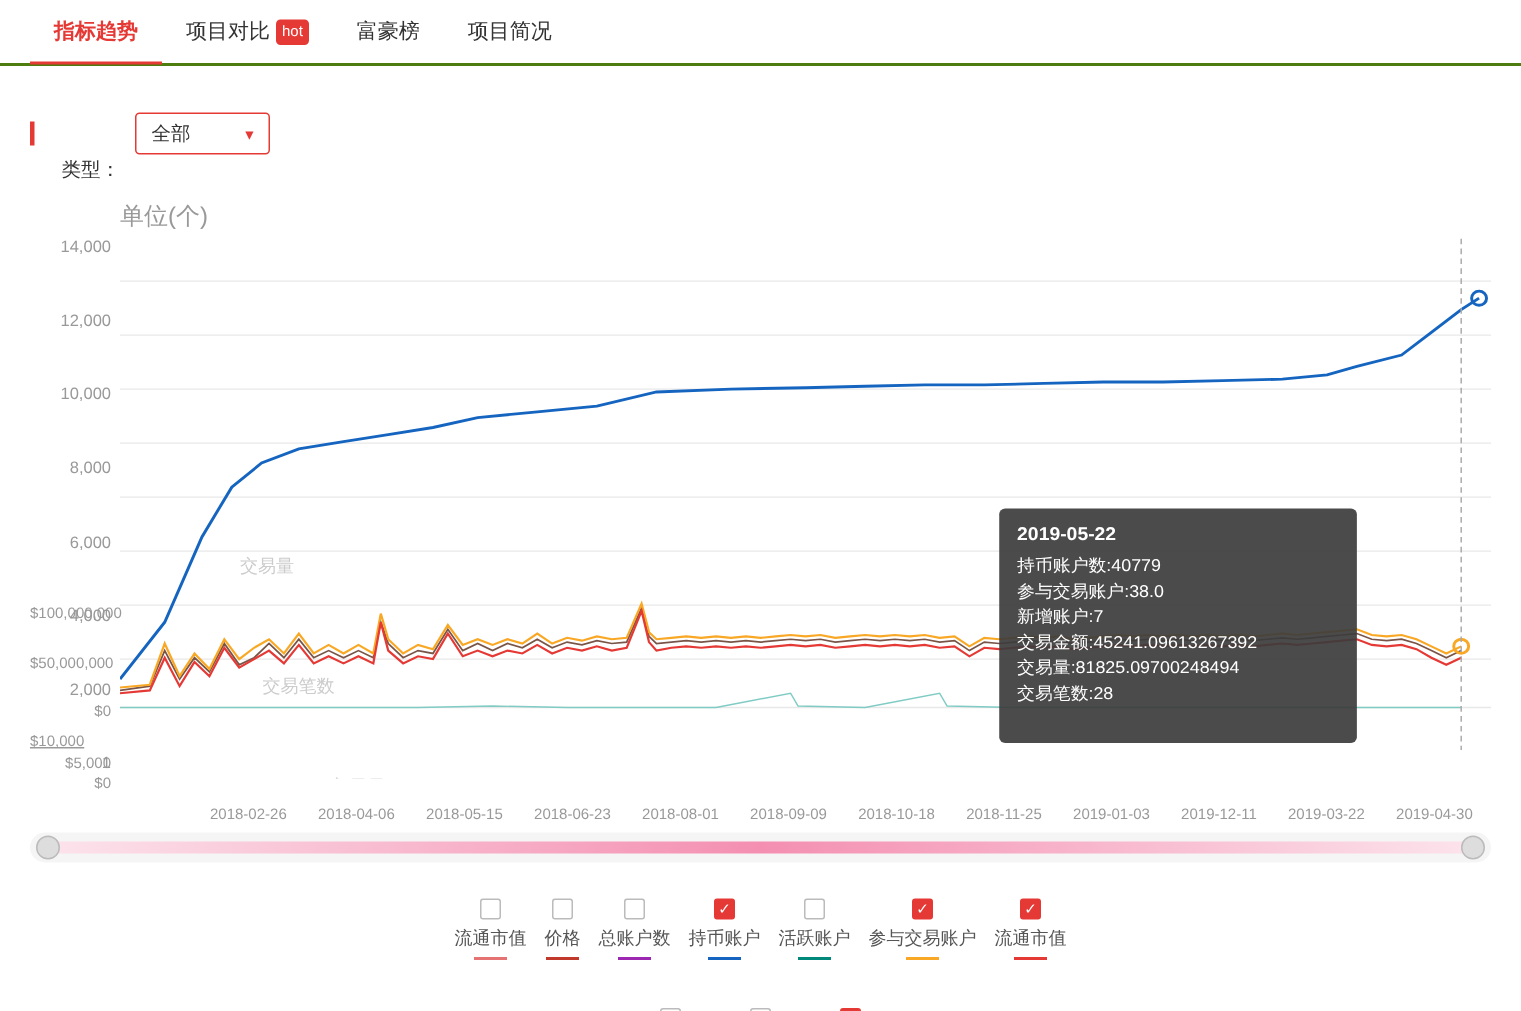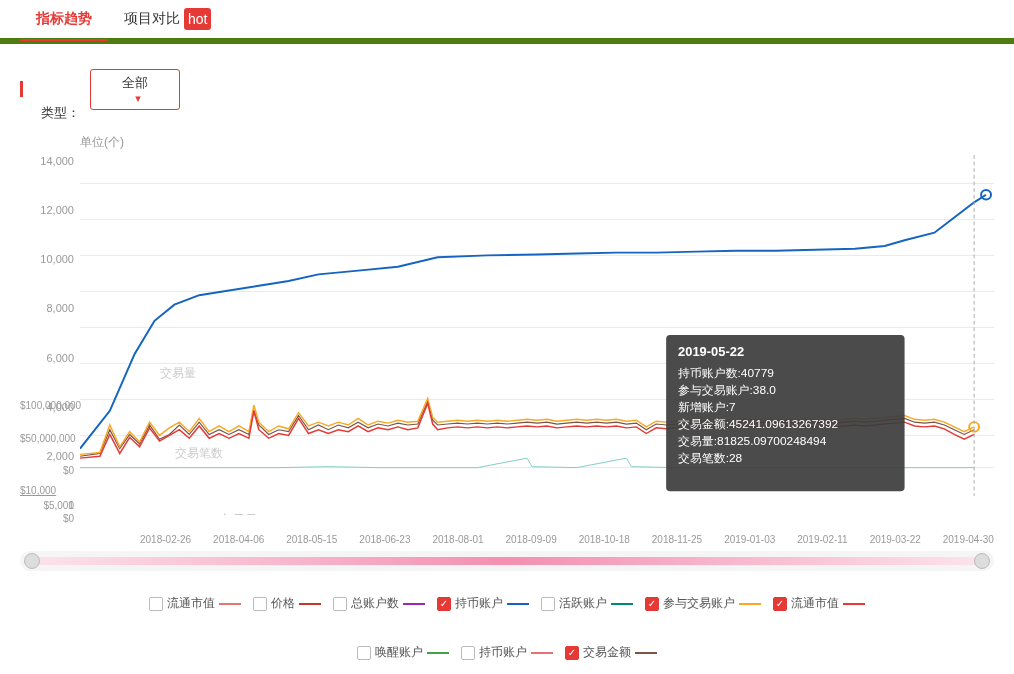--- a/index.html
+++ b/index.html
@@ -1,56 +1,62 @@
 <!DOCTYPE html>
 <html><head>
   <meta charset="utf-8">
   <style>
     * { box-sizing: border-box; margin: 0; padding: 0; }
     body { font-family: 'Microsoft YaHei', Arial, sans-serif; background: #fff; font-size: 13px; color: #333; width: 1014px; }
 
-    .top-nav { display: flex; align-items: center; border-bottom: 6px solid #4d7c0f; padding: 0 20px; height: 44px; }
+    .top-nav { display: flex; align-items: center; border-bottom: 2px solid #4d7c0f; padding: 0 20px; height: 44px; }
     .nav-item { padding: 0 16px; height: 44px; display: flex; align-items: center; cursor: pointer; font-size: 14px; color: #333; position: relative; }
     .nav-item.active { color: #e53935; font-weight: bold; }
     .nav-item.active::after { content: ''; position: absolute; bottom: 0; left: 0; right: 0; height: 2px; background: #e53935; }
-    .nav-badge { background: #e53935; color: #fff; font-size: 14px; padding: 3px 4px; border-radius: 3px; margin-left: 4px; }
+    .nav-badge { background: #e53935; color: #fff; font-size: 10px; padding: 3px 4px; border-radius: 3px; margin-left: 4px; }
 
     .filter-bar { display: flex; align-items: center; padding: 12px 20px; gap: 10px; }
     .filter-label { font-size: 13px; color: #333; margin-top: 48px; }
-    .filter-select { display: flex; align-items: center; border: 1px solid #e53935; border-radius: 3px; padding: 4px 10px; cursor: pointer; min-width: 90px; justify-content: space-between; color: #333; font-size: 13px; flex-direction: column; }
+    .filter-select { display: flex; align-items: center; border: 1px solid #e53935; border-radius: 3px; padding: 4px 10px; cursor: pointer; min-width: 90px; justify-content: space-between; color: #333; font-size: 13px; }
     .filter-select .arrow { color: #e53935; margin-left: 6px; font-size: 11px; }
     .type-indicator { width: 3px; height: 16px; background: #e53935; margin-right: 8px; }
 
     .chart-container { padding: 0 20px 10px 20px; position: relative; }
-    .chart-title { font-size: 12px; color: #999; margin-bottom: 4px; padding-left: 60px; }
+    .chart-title { font-size: 16px; color: #999; margin-bottom: 4px; padding-left: 60px; }
 
     .chart-area { position: relative; width: 100%; height: 390px; }
     .chart-svg { width: 100%; height: 100%; }
 
     .legend-area { padding: 8px 20px; display: flex; flex-wrap: wrap; gap: 8px 0; justify-content: center; }
     .legend-row { display: flex; align-items: center; gap: 12px; width: 100%; justify-content: center; }
-    .legend-item { display: flex; align-items: center; gap: 4px; font-size: 12px; color: #555; }
+    .legend-item { display: flex; align-items: center; gap: 4px; font-size: 12px; color: #555; flex-direction: column; }
     .legend-checkbox { width: 14px; height: 14px; border: 1px solid #bbb; border-radius: 2px; display: flex; align-items: center; justify-content: center; cursor: pointer; flex-shrink: 0; }
     .legend-checkbox.checked { background: #e53935; border-color: #e53935; }
     .legend-checkbox.checked::after { content: '✓'; color: #fff; font-size: 10px; }
     .legend-line { width: 22px; height: 2px; flex-shrink: 0; }
 
     .y-axis-labels { position: absolute; left: 0; top: 0; bottom: 34px; display: flex; flex-direction: column; justify-content: space-between; text-align: right; font-size: 11px; color: #999; width: 58px; padding-right: 4px; }
     .x-axis-labels { display: flex; justify-content: space-between; font-size: 10px; color: #999; padding-left: 60px; margin-top: 2px; }
   </style>
 </head>
 <body>
 
 <div class="top-nav">
   <div class="nav-item active">
     <span>指标趋势</span>
   </div>
   <div class="nav-item">
     <span>项目对比</span>
     <span class="nav-badge">hot</span>
+  </div>
+  <div class="nav-item">
+    <span>富豪榜</span>
+  </div>
+  <div class="nav-item">
+    <span>项目简况</span>
   </div>
 </div>
 
 <div class="filter-bar">
   <div class="type-indicator"></div>
   <span class="filter-label">类型：</span>
   <div class="filter-select">
     <span>全部</span>
     <span class="arrow">▾</span>
   </div>
@@ -118,31 +124,31 @@
         <text x="12" y="22" fill="#fff" font-size="13" font-weight="bold">2019-05-22</text>
         <text x="12" y="44" fill="#fff" font-size="12">持币账户数:40779</text>
         <text x="12" y="62" fill="#fff" font-size="12">参与交易账户:38.0</text>
         <text x="12" y="80" fill="#fff" font-size="12">新增账户:7</text>
         <text x="12" y="98" fill="#fff" font-size="12">交易金额:45241.09613267392</text>
         <text x="12" y="116" fill="#fff" font-size="12">交易量:81825.09700248494</text>
         <text x="12" y="134" fill="#fff" font-size="12">交易笔数:28</text>
       </g>
     </svg>
 
-    <div class="x-axis-labels" style="position:absolute; bottom:0; left:60px; right:0; display:flex; justify-content:space-between; font-size:10px; color:#999;">
+    <div class="x-axis-labels" style="position:absolute; bottom:0; left:60px; right:12px; display:flex; justify-content:space-between; font-size:10px; color:#999;">
       <span>2018-02-26</span>
       <span>2018-04-06</span>
       <span>2018-05-15</span>
       <span>2018-06-23</span>
       <span>2018-08-01</span>
       <span>2018-09-09</span>
       <span>2018-10-18</span>
       <span>2018-11-25</span>
       <span>2019-01-03</span>
-      <span>2019-02-11</span>
+      <span>2019-12-11</span>
       <span>2019-03-22</span>
       <span>2019-04-30</span>
     </div>
 
     <div style="position:absolute; left:0; top:245px; font-size:10px; color:#999; width:58px; text-align:right; padding-right:4px;">$100,000,000</div>
     <div style="position:absolute; left:0; top:278px; font-size:10px; color:#999; width:58px; text-align:right; padding-right:4px;">$50,000,000</div>
     <div style="position:absolute; left:0; top:310px; font-size:10px; color:#999; width:58px; text-align:right; padding-right:4px;">$0</div>
     <div style="position:absolute; left:0; top:330px; font-size:10px; color:#999; width:58px; text-align:left; padding-right:4px;text-decoration:underline;">$10,000</div>
     <div style="position:absolute; left:0; top:345px; font-size:10px; color:#999; width:58px; text-align:right; padding-right:4px;">$5,000</div>
     <div style="position:absolute; left:0; top:358px; font-size:10px; color:#999; width:58px; text-align:right; padding-right:4px;">$0</div>

